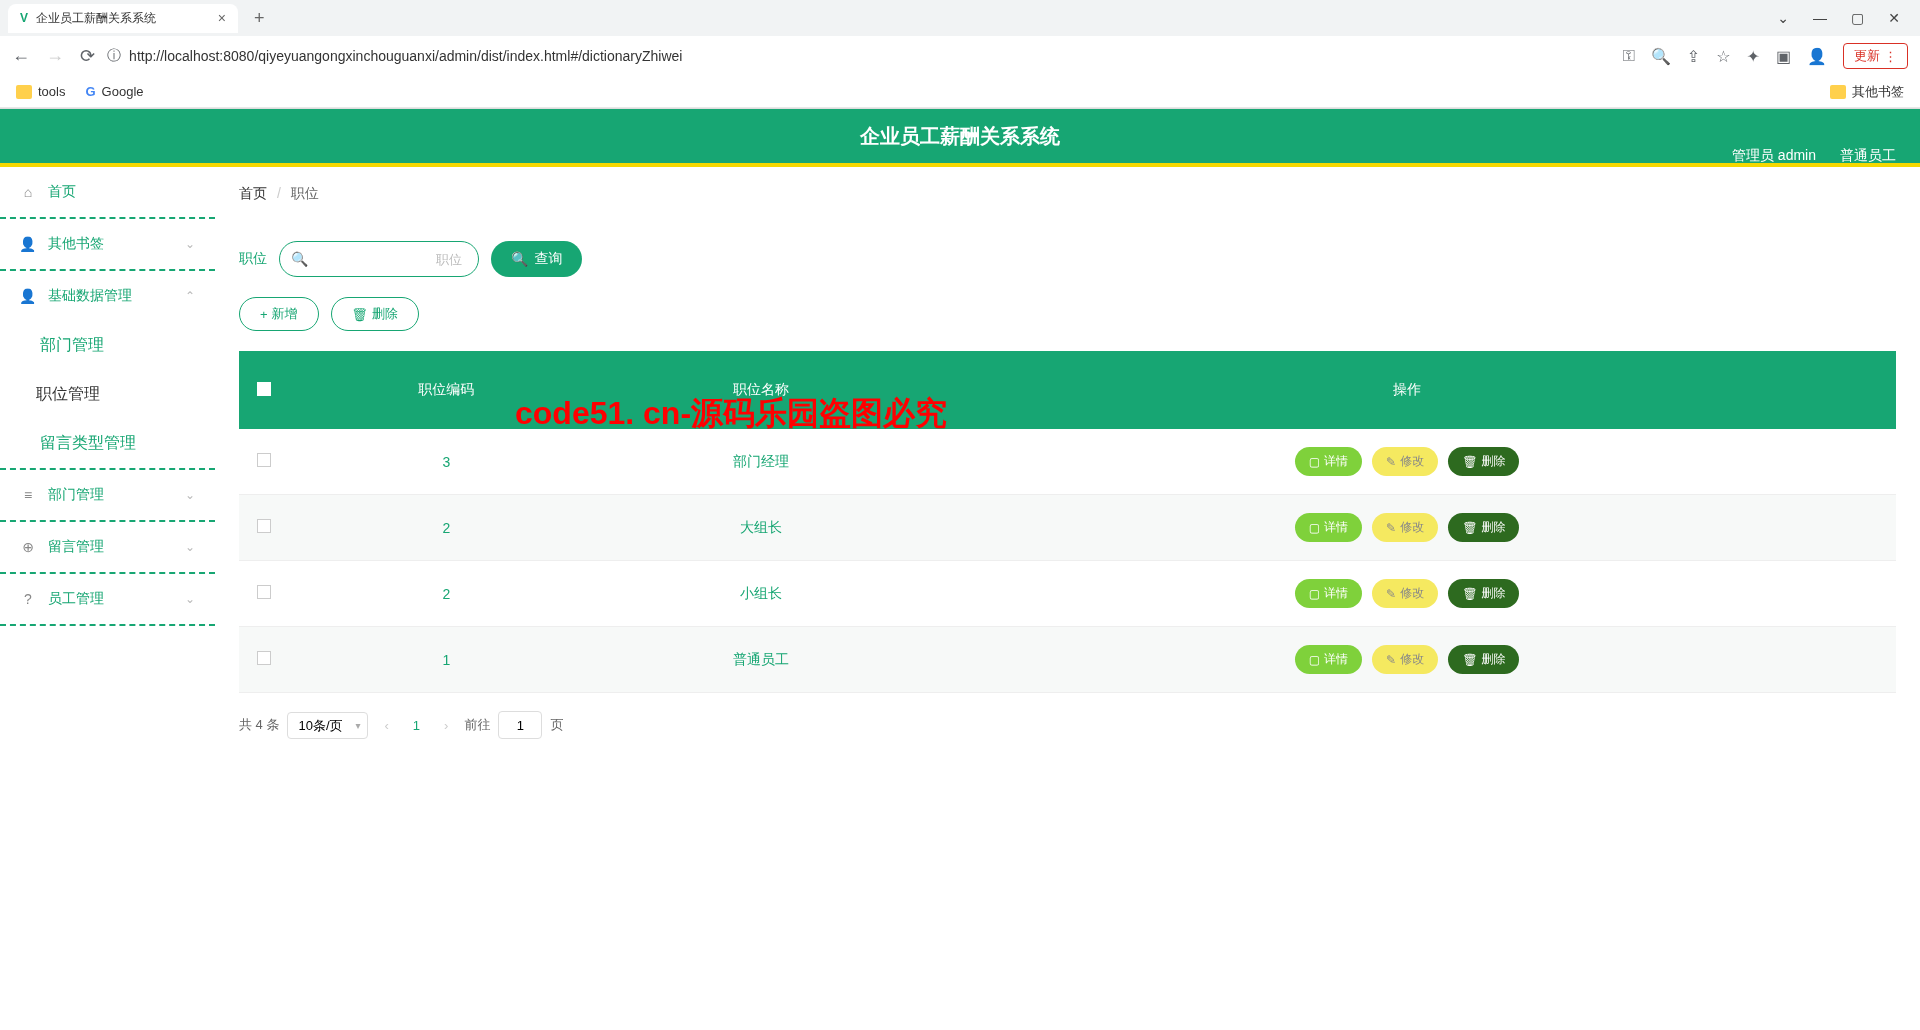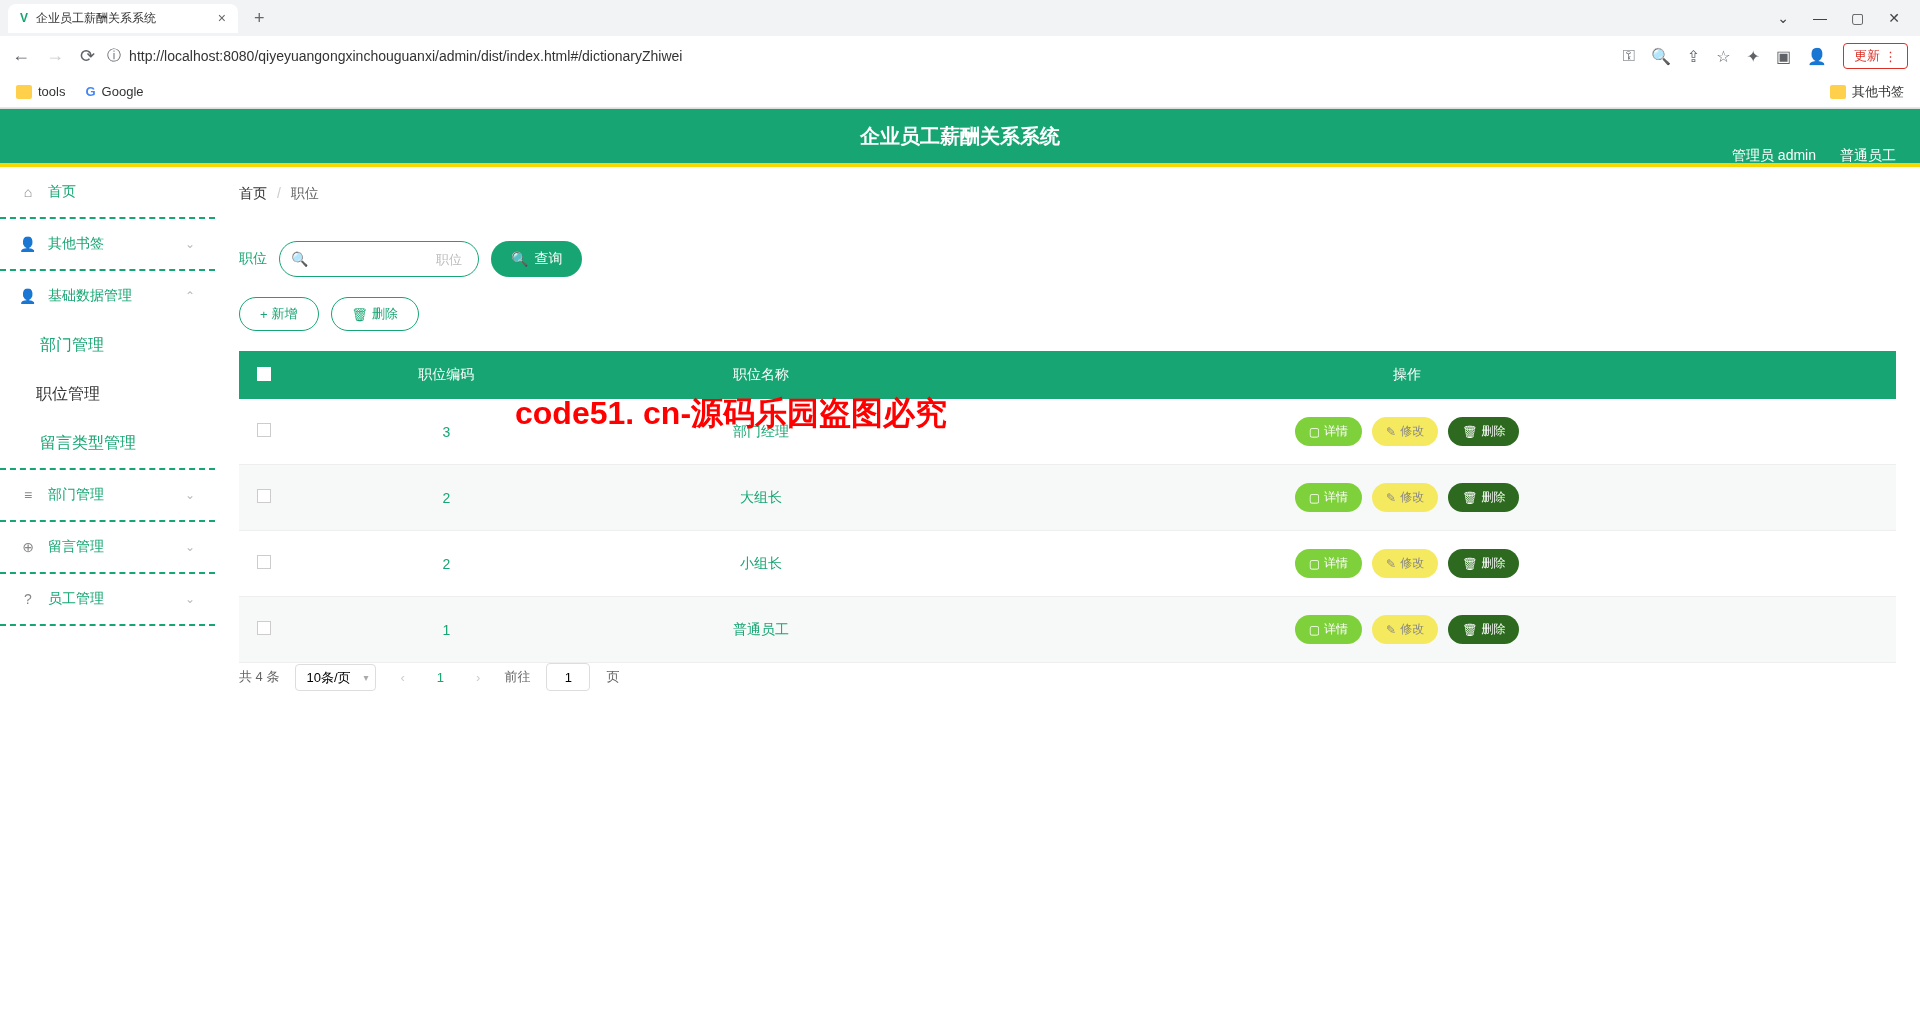--- a/index.html
+++ b/index.html
@@ -56,34 +56,34 @@
 .search-input { width: 200px; height: 36px; border: 1px solid #17a673; border-radius: 20px; padding: 0 16px 0 36px; font-size: 13px; outline: none; }
 .search-input::placeholder { color: #bbb; text-align: right; }
 .search-icon-in { position: absolute; left: 12px; top: 50%; transform: translateY(-50%); color: #bbb; }
 .query-btn { background: #17a673; color: #fff; border: none; border-radius: 20px; height: 36px; padding: 0 20px; font-size: 14px; cursor: pointer; display: flex; align-items: center; gap: 6px; }
 
 .action-row { display: flex; gap: 12px; margin-bottom: 20px; }
 .pill-btn { background: #fff; border: 1px solid #17a673; color: #17a673; border-radius: 20px; height: 34px; padding: 0 20px; font-size: 13px; cursor: pointer; display: flex; align-items: center; gap: 4px; }
 
 
 .tbl { width: 100%; border-collapse: collapse; }
-.tbl thead th { background: #17a673; color: #fff; padding: 15px 12px; font-weight: normal; font-size: 14px; text-align: center; }
+.tbl thead th { background: #17a673; color: #fff; padding: 30px 12px; font-weight: normal; font-size: 14px; text-align: center; }
 .tbl thead th:first-child { width: 50px; }
 .tbl tbody td { padding: 18px 12px; text-align: center; color: #17a673; font-size: 14px; border-bottom: 1px solid #eee; }
 .tbl tbody tr:nth-child(even) { background: #f7f9f8; }
 .chk { width: 14px; height: 14px; border: 1px solid #ccc; display: inline-block; background: #fff; }
 .chk.header { border-color: #fff; }
 .row-actions { display: flex; gap: 10px; justify-content: center; }
 .act-btn { border: none; border-radius: 16px; padding: 6px 14px; font-size: 12px; cursor: pointer; display: flex; align-items: center; gap: 4px; }
 .act-detail { background: #7fd13b; color: #fff; }
 .act-edit { background: #f5e960; color: #888; }
 .act-delete { background: #2d6a1f; color: #fff; }
 
 
-.pagination { display: flex; align-items: center; gap: 16px; font-size: 13px; color: #666; }
+.pagination { display: flex; align-items: center; gap: 8px; margin-top: 18px; font-size: 13px; color: #666; }
 .page-select { border: 1px solid #ddd; border-radius: 4px; padding: 5px 24px 5px 10px; font-size: 13px; appearance: none; background: #fff; position: relative; }
 .page-select-wrap { position: relative; display: inline-block; }
 .page-select-wrap::after { content: '▾'; position: absolute; right: 8px; top: 50%; transform: translateY(-50%); color: #aaa; font-size: 10px; pointer-events: none; }
 .page-nav { color: #ccc; padding: 4px 8px; cursor: pointer; }
 .page-num { color: #17a673; font-weight: 500; padding: 4px 8px; }
 .page-jump-input { width: 44px; height: 28px; border: 1px solid #ddd; border-radius: 4px; text-align: center; font-size: 13px; }
 
 
 .watermark { position: absolute; color: red; font-size: 32px; font-weight: 700; pointer-events: none; white-space: nowrap; }
 </style>

